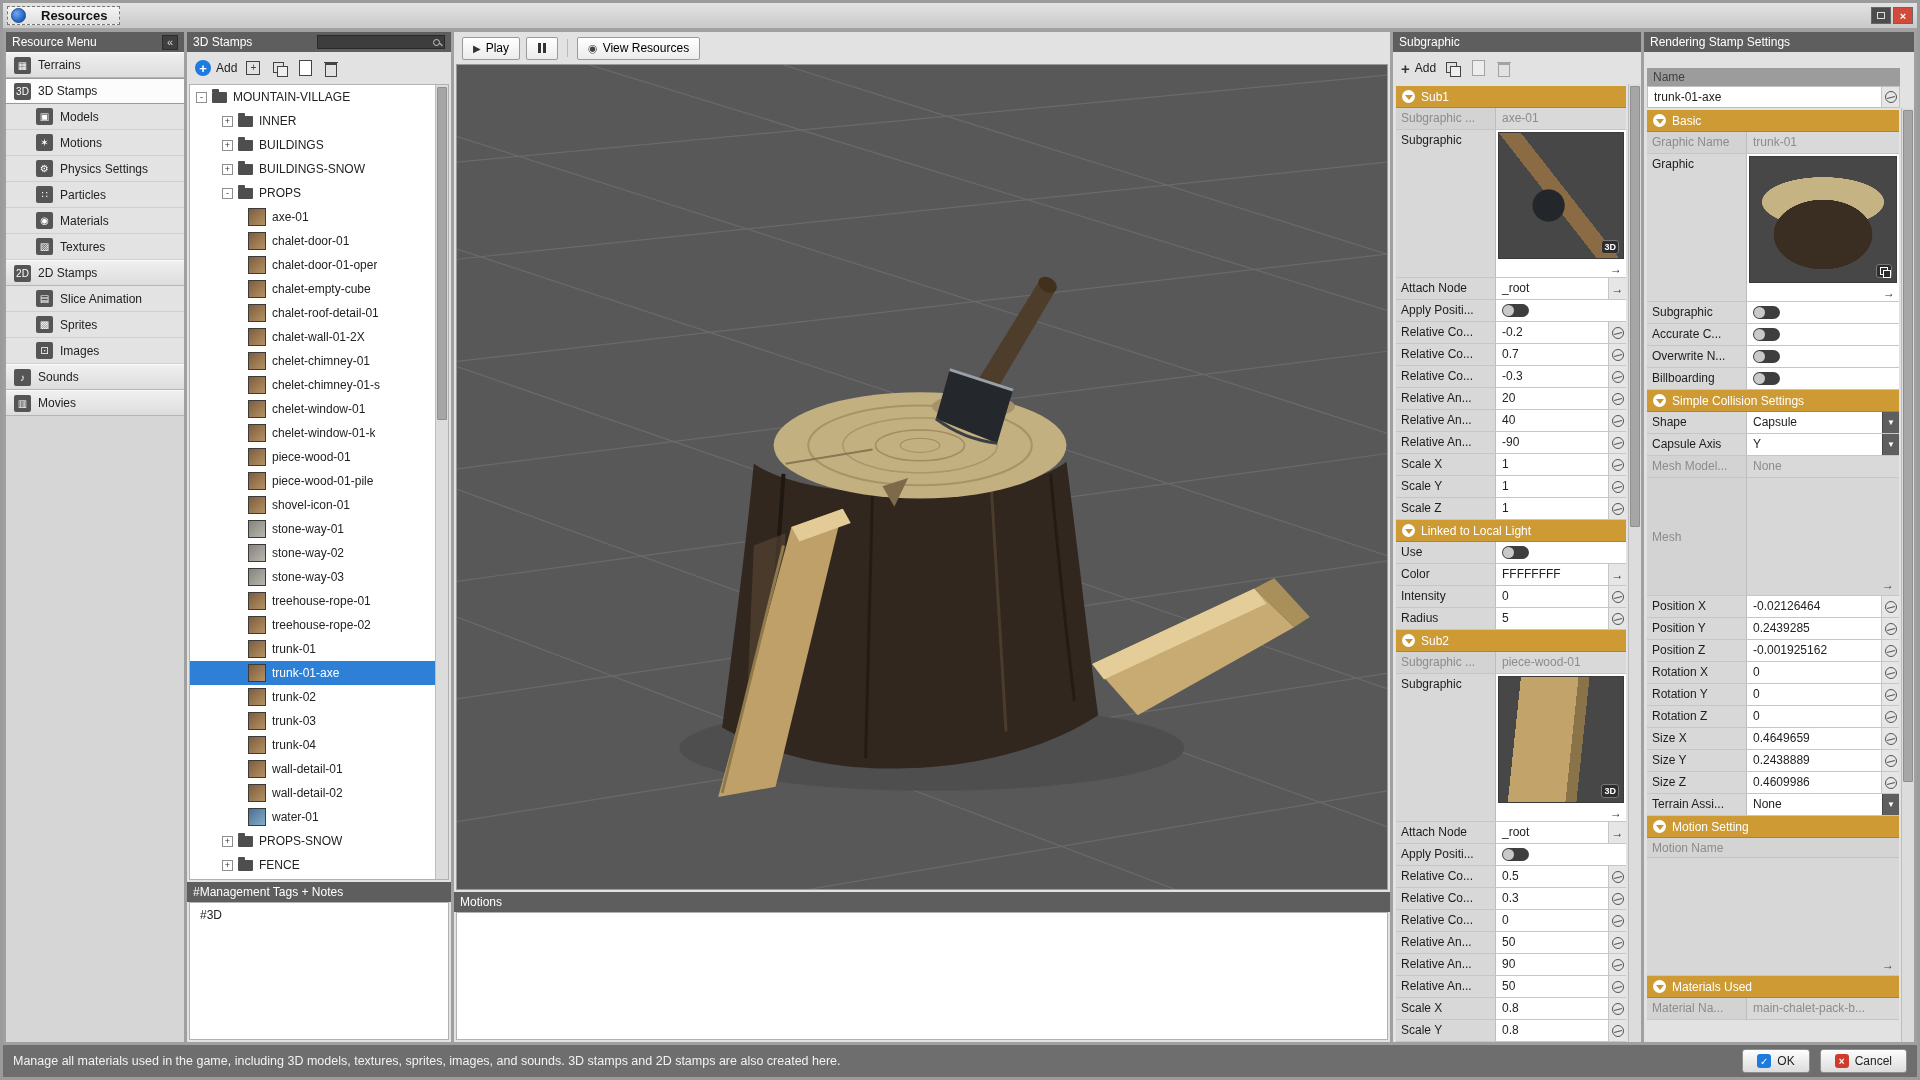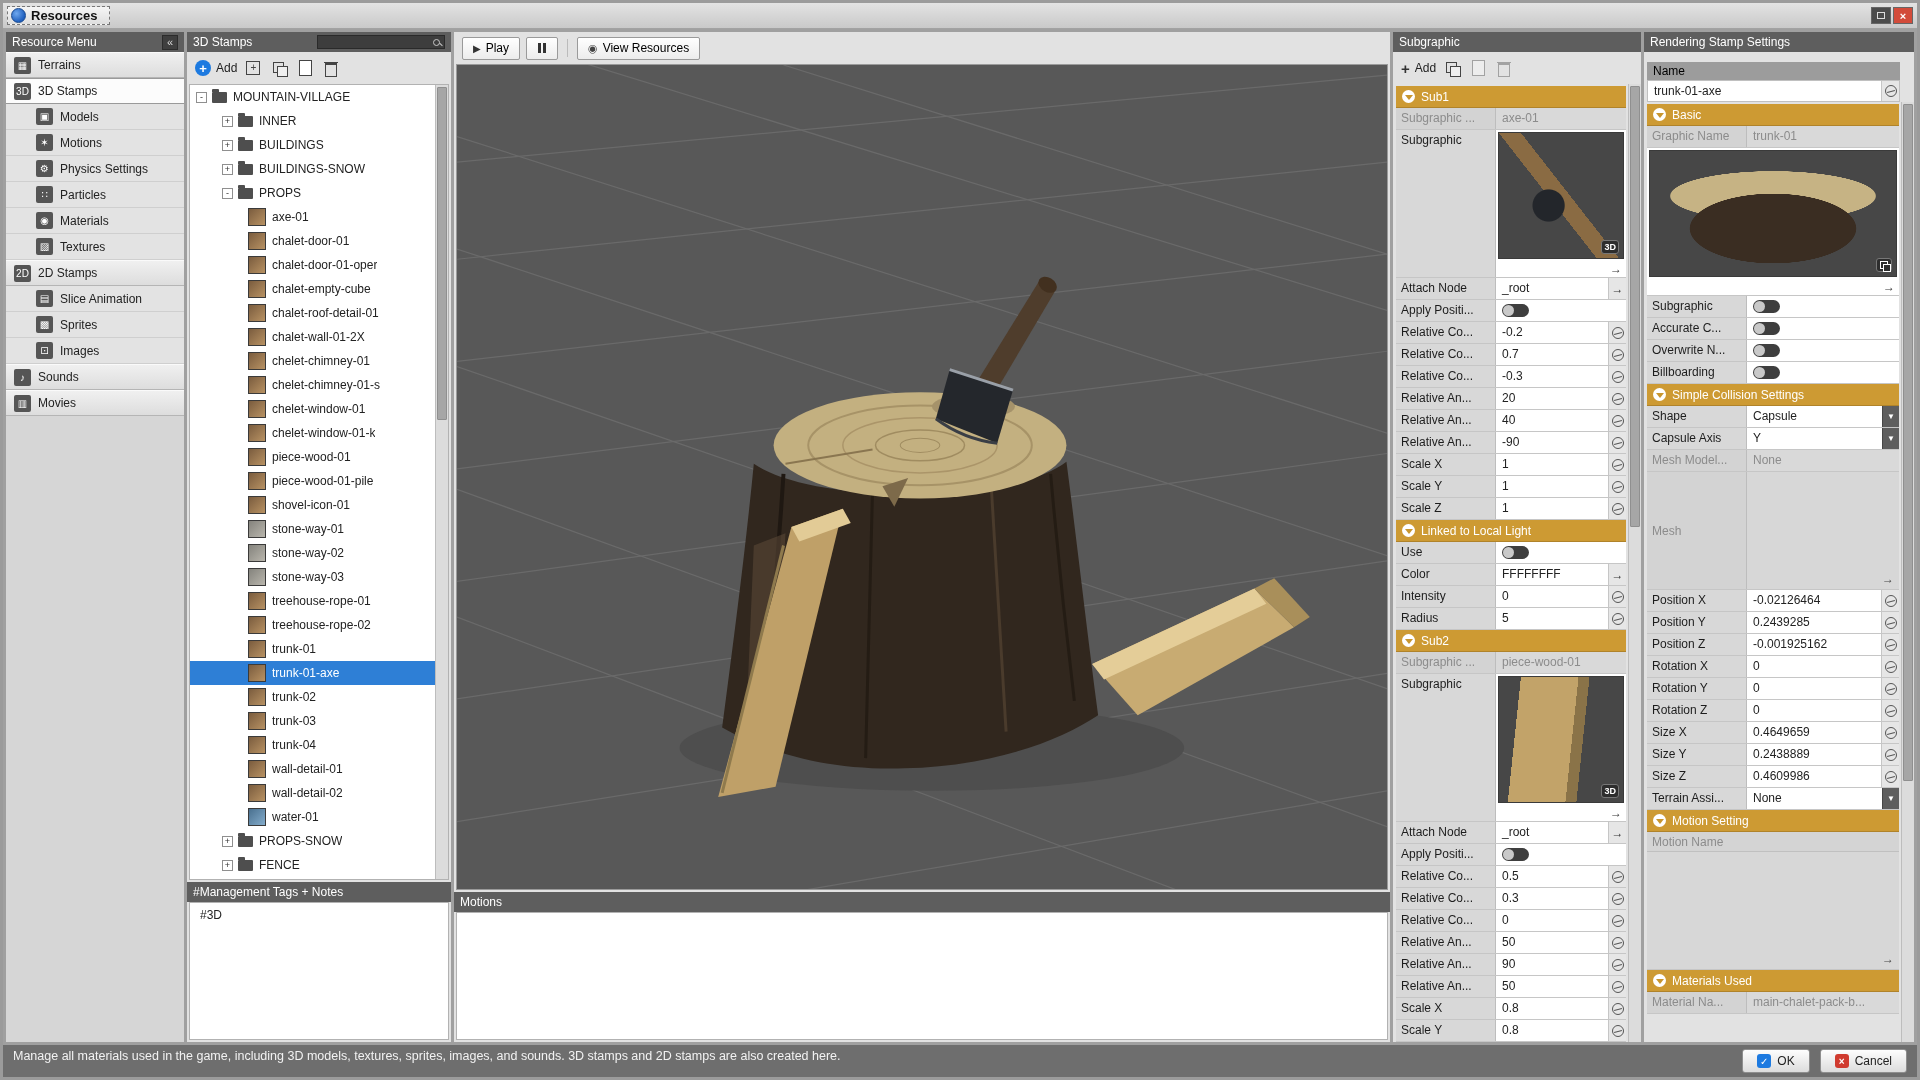--- a/index.html
+++ b/index.html
@@ -4,21 +4,21 @@
 <style>
   * { box-sizing: border-box; margin: 0; padding: 0; }
   html,body { width:1920px; height:1080px; overflow:hidden; background:#7c7c7c;
               font-family:"Liberation Sans","DejaVu Sans",sans-serif; font-size:12px; color:#222; }
   .window { width:1920px; height:1080px; border:3px solid #9b9b9b; background:#a0a0a0;
             display:flex; flex-direction:column; }
 
   
   .titlebar { height:26px; flex:0 0 26px; background:linear-gradient(#e3e3e3,#c9c9c9);
               display:flex; align-items:center; padding:0 4px; border-bottom:1px solid #a2a2a2; }
-  .title-chip { display:flex; align-items:center; gap:5px; border:1px dashed #777;
+  .title-chip { display:flex; align-items:center; gap:15px; border:1px dashed #777;
                 padding:1px 12px 1px 3px; background:linear-gradient(#f6f6f6,#dedede);
                 font-weight:bold; font-size:13px; color:#111; }
   .app-icon { width:15px; height:15px; border-radius:50%;
               background:radial-gradient(circle at 35% 35%, #6ea8ef, #1f5fbe 70%);
               border:1px solid #17488f; }
   .tb-spacer { flex:1; }
   .tb-btn { width:20px; height:17px; display:flex; align-items:center; justify-content:center;
             margin-left:2px; font-size:11px; border:1px solid #666; }
   .tb-btn.dark { background:#4c4c4c; color:#eee; }
   .tb-btn.close { background:#d24b3a; color:#fff; font-weight:bold; }
@@ -161,27 +161,27 @@
   .t-thumb.trunk .badge::before { content:""; position:absolute; left:3px; top:2px; width:6px; height:6px; border:1px solid #fff; }
   .t-thumb.trunk .badge::after  { content:""; position:absolute; left:6px; top:5px; width:6px; height:6px; border:1px solid #fff; background:#2d2d2d; }
 
   .t-big { height:118px; }
   .t-big .plabel { display:flex; align-items:center; }
   .t-big .pvalue { background:#d7d7d7; position:relative; }
   .t-big.disabled .pvalue { background:#d7d7d7; }
   .t-big .goto { position:absolute; right:5px; bottom:3px; color:#444; }
 
   
-  .name-lbl { height:18px; background:#9c9c9c; color:#000000; display:flex; align-items:center;
-              padding:0 6px; margin:10px 14px 0 3px; }
+  .name-lbl { height:18px; background:#9c9c9c; color:#404040; display:flex; align-items:center;
+              padding:0 6px; margin:16px 14px 0 3px; }
   .name-row { display:flex; height:22px; margin:0 14px 0 3px; background:#fff; border:1px solid #c0c0c0; }
   .name-val { flex:1; padding:3px 6px; overflow:hidden; white-space:nowrap; }
 
   
-  .statusbar { height:32px; flex:0 0 32px; background:#6e6e6e; display:flex; align-items:flex-start;
+  .statusbar { height:32px; flex:0 0 32px; background:#6e6e6e; display:flex; align-items:center;
                padding:4px 10px; color:#f2f2f2; font-size:12.5px; gap:10px; }
   .status-text { flex:1; white-space:nowrap; overflow:hidden; }
   .foot-btn { display:flex; align-items:center; gap:6px; height:24px; padding:0 14px;
               background:linear-gradient(#fdfdfd,#dcdcdc); border:1px solid #8e8e8e; border-radius:3px;
               font-size:12px; font-family:inherit; color:#222; }
   .ok-ic { width:14px; height:14px; background:#1d7ae0; border-radius:3px; color:#fff;
            font-size:10px; display:flex; align-items:center; justify-content:center; }
   .x-ic  { width:14px; height:14px; background:#d03b2f; border-radius:3px; color:#fff;
            font-size:10px; font-weight:bold; display:flex; align-items:center; justify-content:center; }
 </style>
@@ -844,20 +844,21 @@
               <span class="chev"></span>
               <span>Basic</span>
             </div>
 
             <div class="prow t-text disabled">
               <div class="plabel">Graphic Name</div>
               <div class="pvalue">trunk-01</div>
             </div>
 
             <div class="prow t-thumb trunk">
+              <div class="plabel">Graphic</div>
               <div class="pvalue thumbcol">
                 <div class="thumb-img">
                   <span class="badge"></span>
                 </div>
                 <div class="thumb-foot">
                   <span>→</span>
                 </div>
               </div>
             </div>
 

